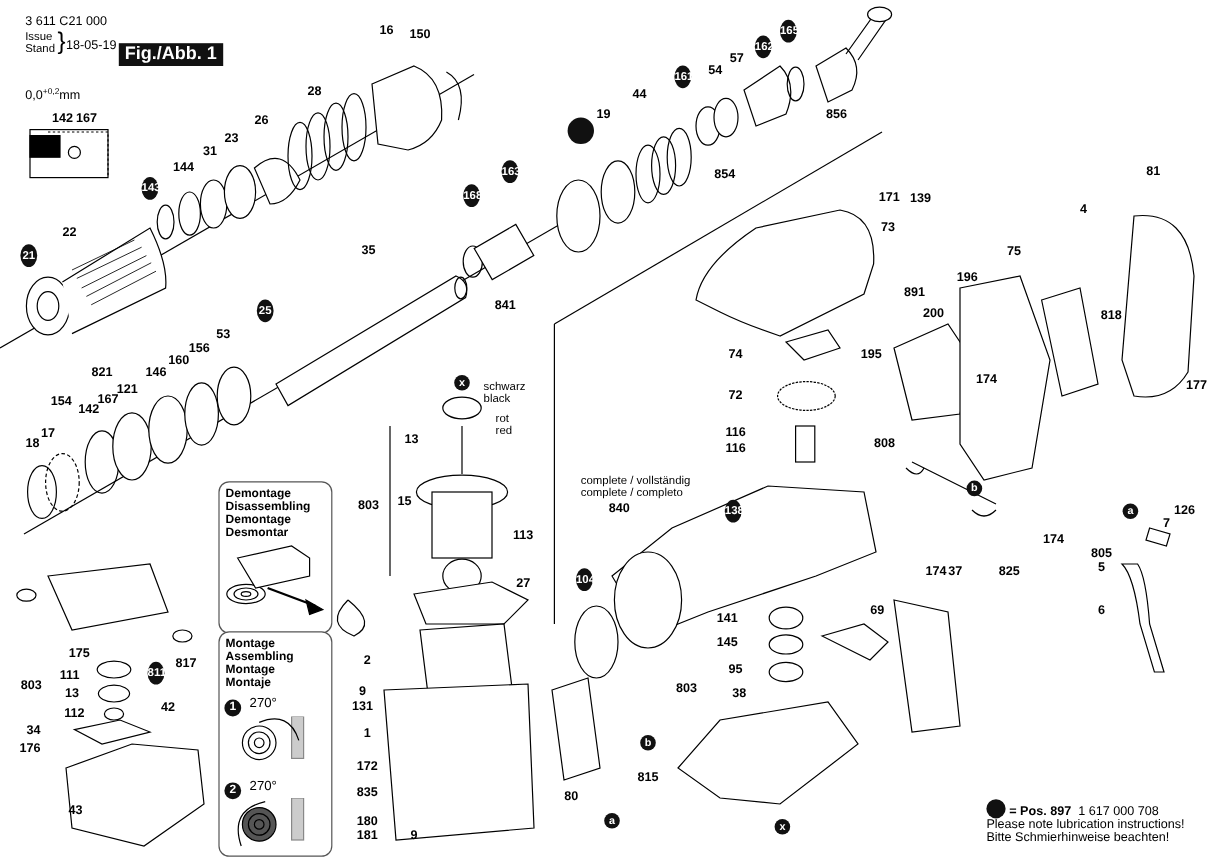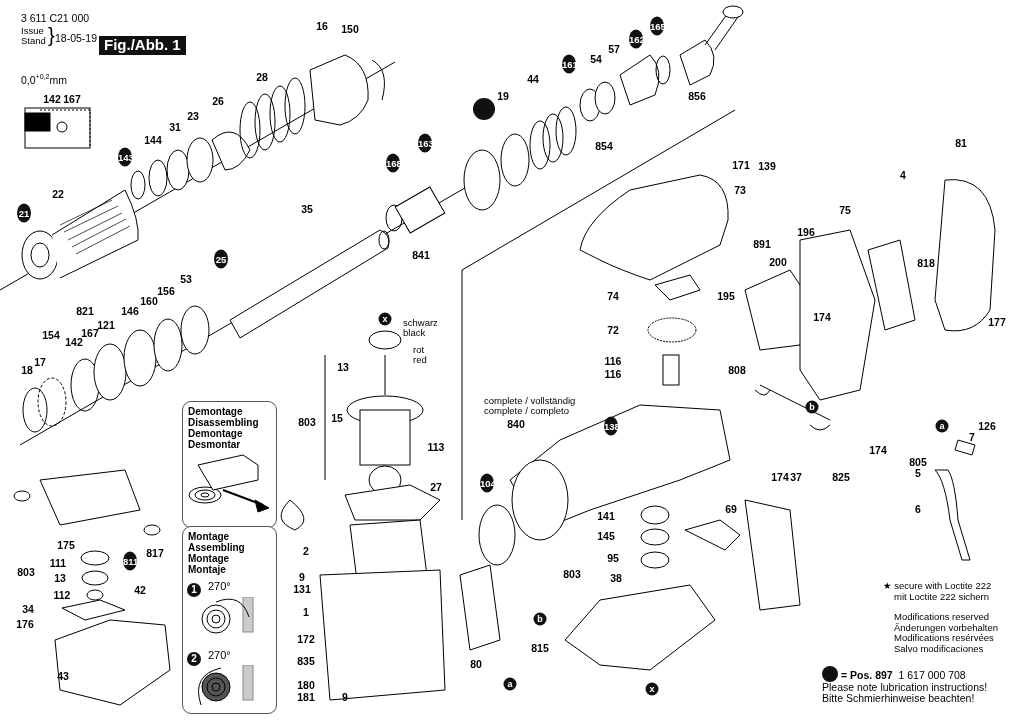--- a/index.html
+++ b/index.html
@@ -335,28 +335,19 @@
       <g fill="none" stroke="#000">
         <circle cx="25" cy="22" r="14" fill="#555"></circle>
           <circle cx="25" cy="22" r="9"></circle>
           <circle cx="25" cy="22" r="4"></circle>
         <rect x="52" y="0" width="10" height="35" fill="#ccc" stroke="#888"></rect>
         <path d="M10 40 Q0 10 30 3"></path>
       </g>
     </svg>
   </div>
 
-  <div class="notes">
-    <div><span>★</span> <span>secure with Loctite 222</span></div>
-    <div style="padding-left:11px;">mit Loctite 222 sichern</div>
-    <div style="height:10px;"></div>
-    <div style="padding-left:11px;">Modifications reserved</div>
-    <div style="padding-left:11px;">Änderungen vorbehalten</div>
-    <div style="padding-left:11px;">Modifications resérvées</div>
-    <div style="padding-left:11px;">Salvo modificaciones</div>
-  </div>
   <div class="pos-line">
     <div><span class="pos-dot"></span><b>= Pos. 897</b>&nbsp;&nbsp;<span>1 617 000 708</span></div>
     <div style="padding-left:0;">Please note lubrication instructions!</div>
     <div>Bitte Schmierhinweise beachten!</div>
   </div>
 
 </div>
 
 </body></html>

